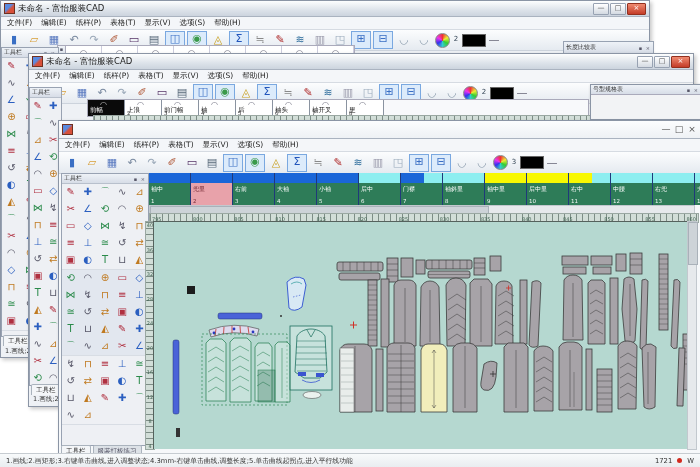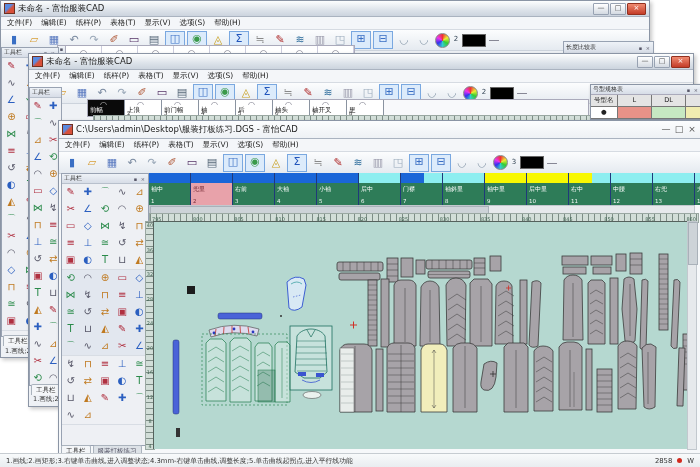--- a/index.html
+++ b/index.html
@@ -357,40 +357,25 @@
     <span class="t">工具栏</span>
   </div>
   <div class="statusmini" style="left:4px;top:341px;width:600px;">1.画线;2.画矩形;3.右键单击曲线,进入调整状态;4.3mm-右键单击曲线,调整长度;5.单击曲线起拐点,进入平行线功能</div>
 </div>
 
 <div class="sizetable" style="left:590px;top:84px;width:110px;height:34px;">
   <div class="st-head">
       <span class="pt">号型规格表</span>
       <span class="pb">▪ ×</span>
     </div>
-  <div>
-      <div class="st-row">
-        <div class="st-cell hdr" style="width: 26px;">号型名</div>
-        <div class="st-cell hdr" style="width: 34px;">L</div>
-        <div class="st-cell hdr" style="width: 34px;">DL</div>
-        <div class="st-cell hdr" style="width: 14px;"></div>
-      </div>
-      <div class="st-row">
-        <div class="st-cell" style="width: 26px; background: rgb(255, 255, 255);">●</div>
-        <div class="st-cell" style="width: 34px; background: rgb(232, 146, 136);"></div>
-        <div class="st-cell" style="width: 34px; background: rgb(198, 232, 194);"></div>
-        <div class="st-cell" style="width: 14px; background: rgb(240, 236, 176);"></div>
-      </div>
-    </div>
 </div>
 
 <div class="win" style="left:58px;top:120px;width:642px;height:333px;background:#f6f8fa;">
   <div class="titlebar front">
     <span class="title-ico"></span>
-    <span class="title-text">C:\Users\admin\Desktop\服装打板练习.DGS - 富怡CAD</span>
     <span class="tb-btns">
       <span class="tb-btn flat">—</span>
       <span class="tb-btn flat">□</span>
       <span class="tb-btn flat">×</span>
     </span>
   </div>
   <div class="menubar">
       <span>文件(F)</span>
       <span>编辑(E)</span>
       <span>纸样(P)</span>
@@ -745,17 +730,17 @@
     </div>
   <div class="btab" style="left:2px;top:324px;">
       <span class="t">工具栏</span>
       <span class="t off">服装打板练习</span>
     </div>
 </div>
 
 <div class="statusbar">
   <span class="hint">1.画线;2.画矩形;3.右键单击曲线,进入调整状态;4.3mm-右键单击曲线,调整长度;5.单击曲线起拐点,进入平行线功能</span>
   <span class="right">
-    <span>2858</span>
+    <span>1721</span>
     <span class="dot"></span>
     <span>W</span>
   </span>
 </div>
 
 </body></html>

